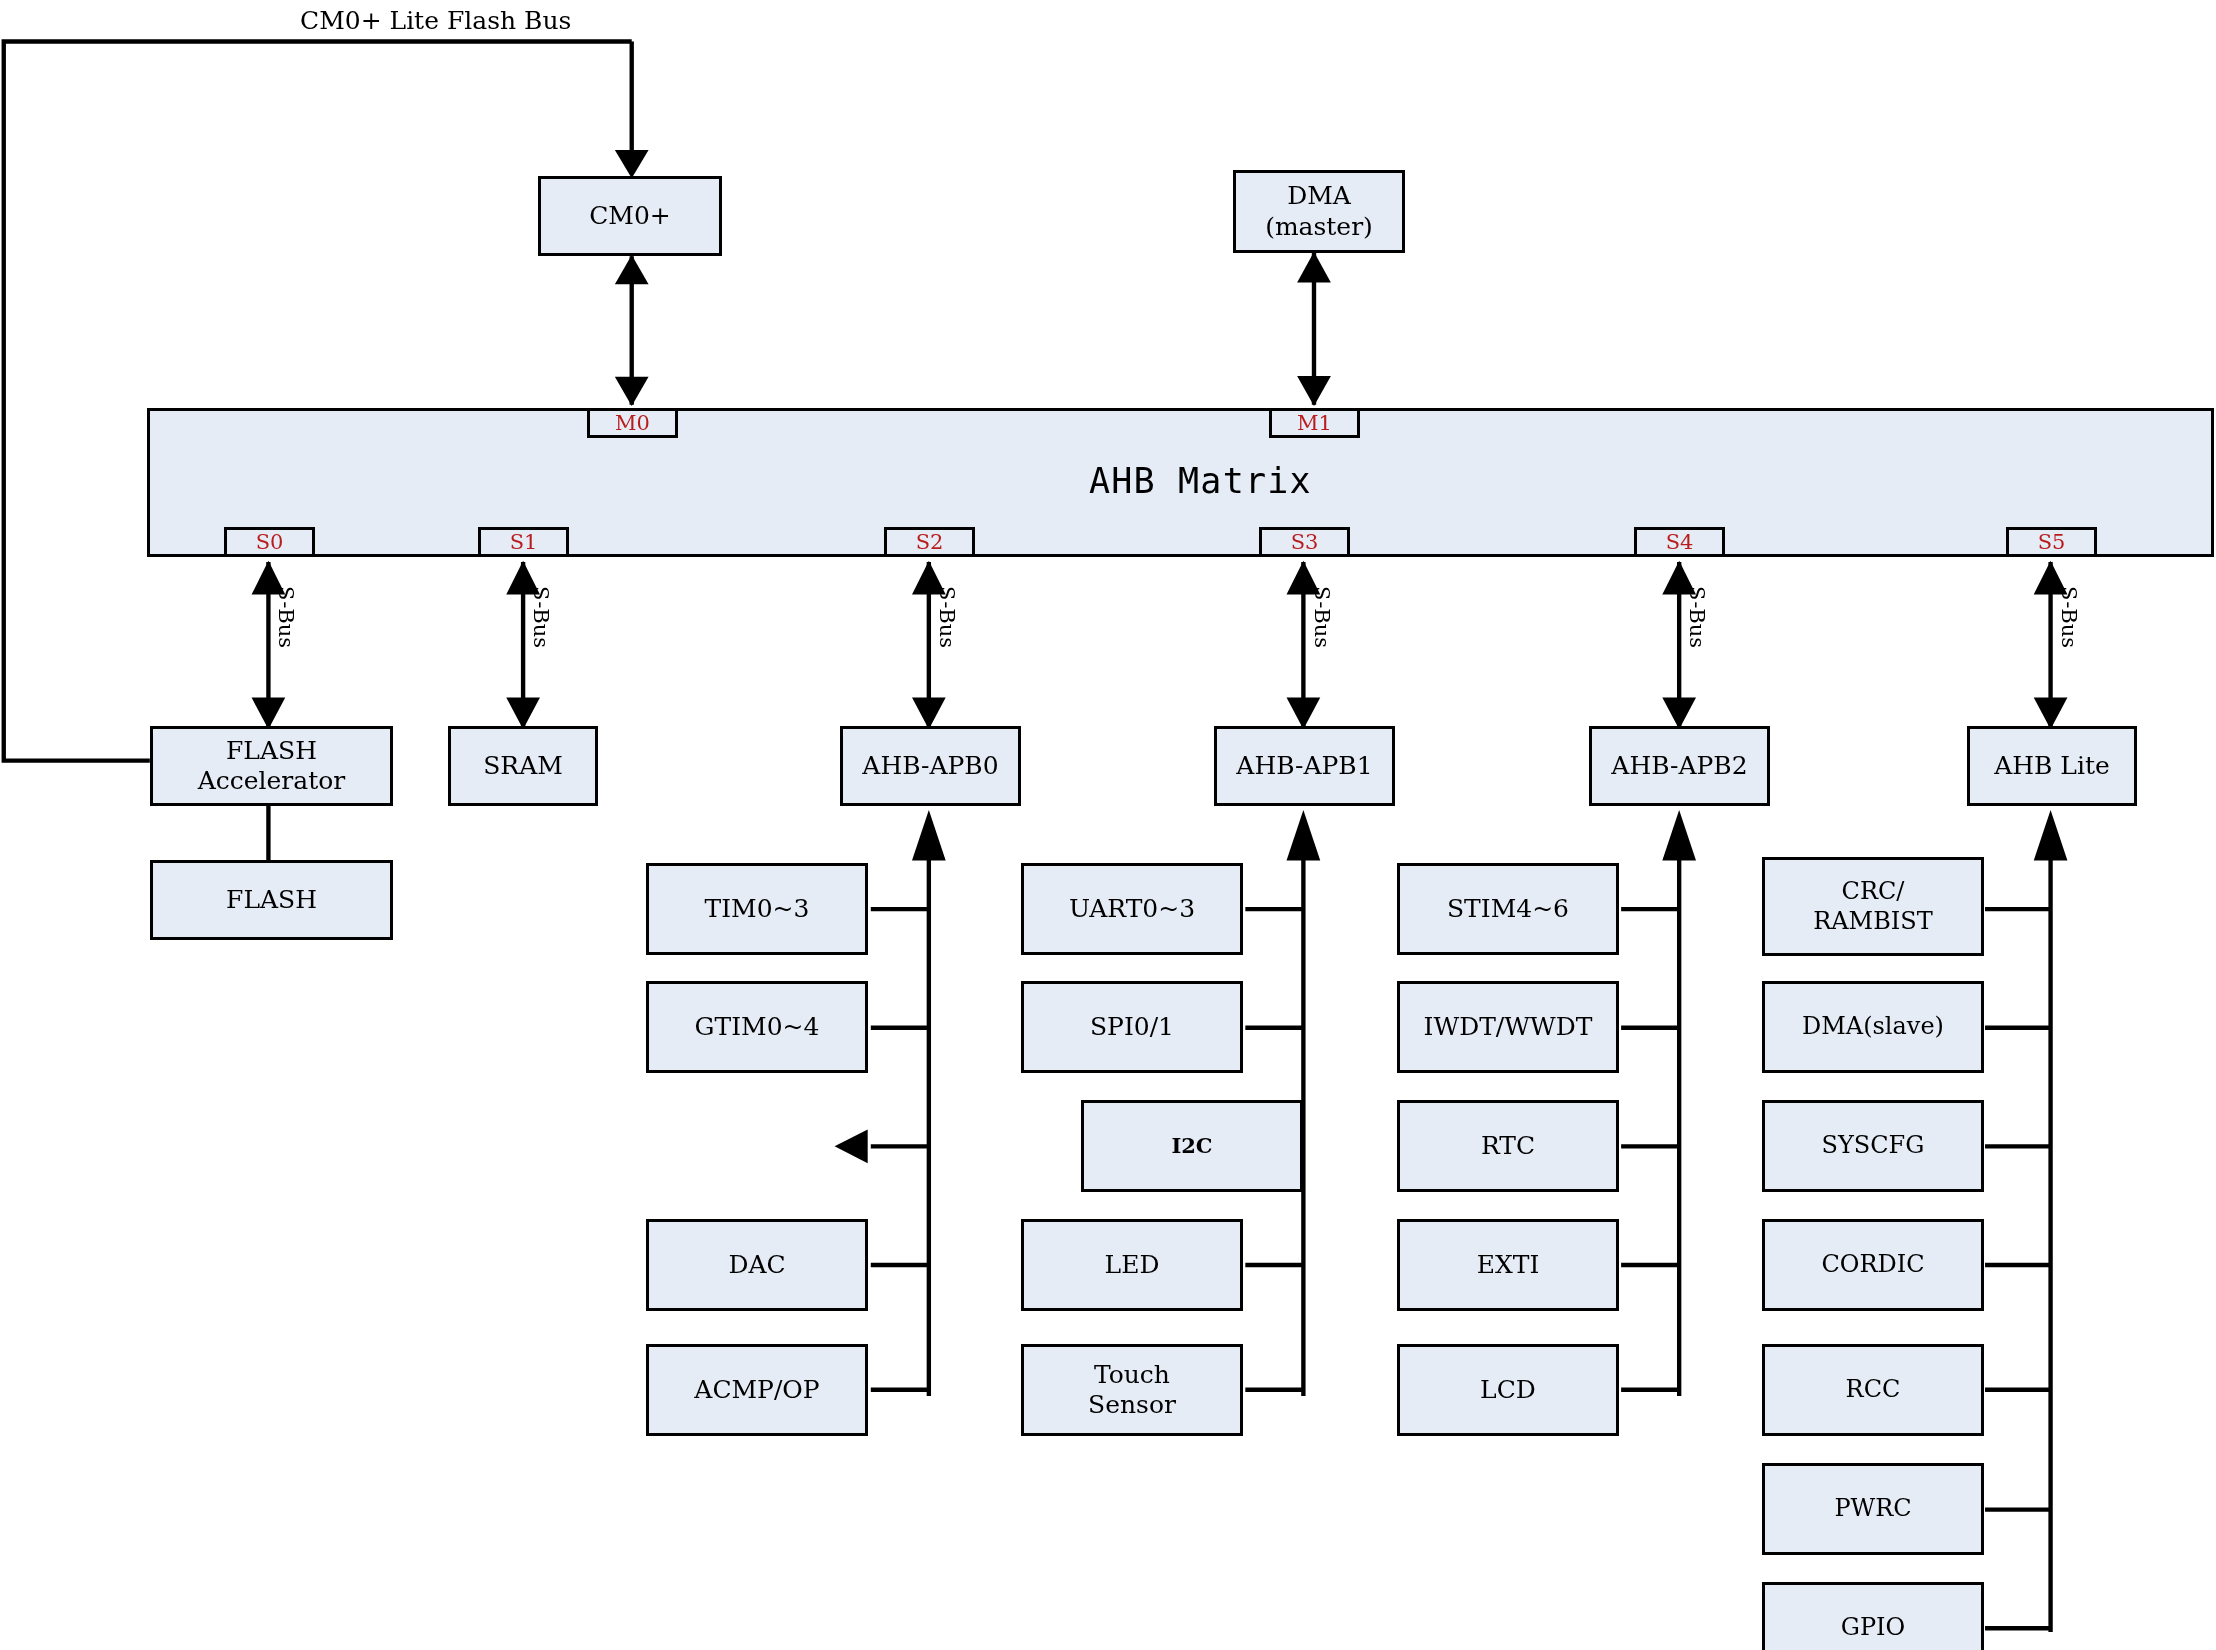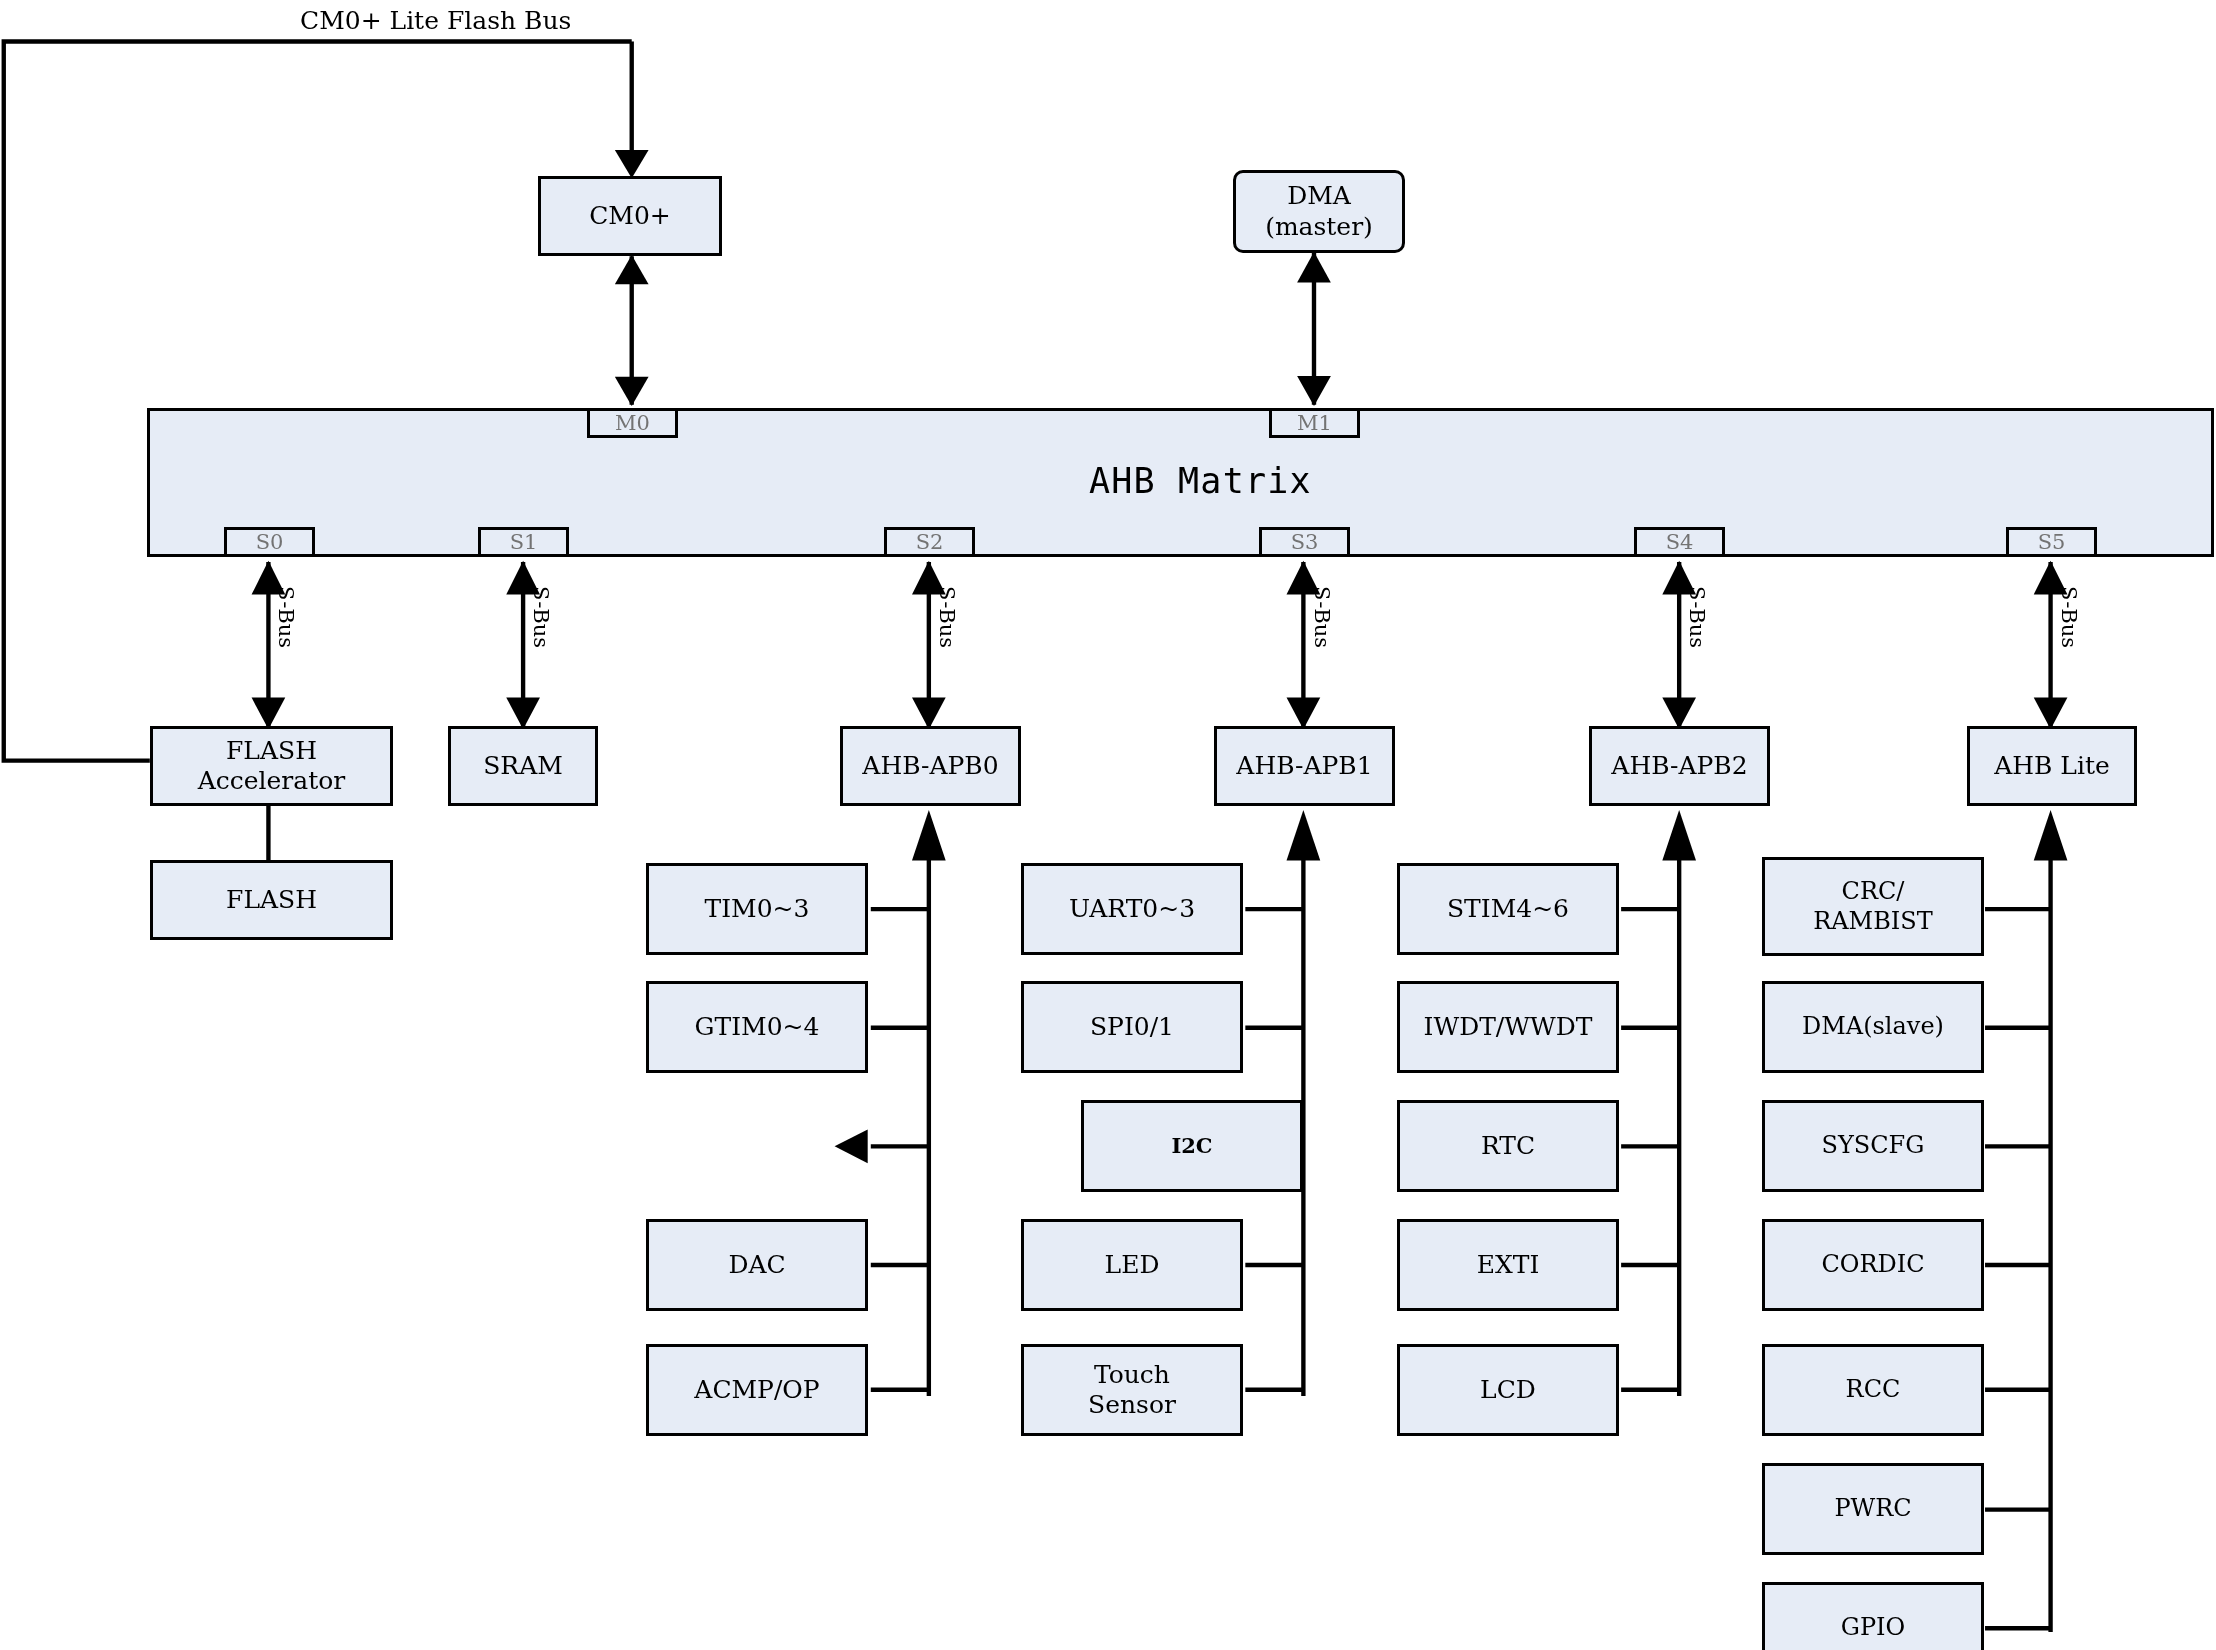--- a/index.html
+++ b/index.html
@@ -41,21 +41,21 @@
   .port {
     position: absolute;
     box-sizing: border-box;
     background: #e6ecf6;
     border: 3.1px solid #000000;
     display: flex;
     align-items: center;
     justify-content: center;
     font-size: 21px;
     font-family: "DejaVu Serif", "Liberation Serif", serif;
-    color: #737373;
+    color: #b91c1c;
     z-index: 5;
   }
   .matrix {
     position: absolute;
     box-sizing: border-box;
     background: #e6ecf6;
     border: 3.7px solid #000000;
     z-index: 2;
   }
   .matrix-title {
@@ -220,21 +220,21 @@
     <polygon points="3175,1999 3175,2053 3122,2026" fill="#000"></polygon>
     <polygon points="3175,2199 3175,2253 3122,2226" fill="#000"></polygon>
     <polygon points="3175,2391 3175,2445 3122,2418" fill="#000"></polygon>
     <polygon points="3175,2581 3175,2635 3122,2608" fill="#000"></polygon>
   </svg>
 
   <div class="caption" style="left:300px; top:6.2px;">CM0+ Lite Flash Bus</div>
 
   <div class="blk" style="left:538px; top:176px; width:184px; height:80px; font-size:25px;">CM0+</div>
 
-  <div class="blk" style="left:1233px; top:170px; width:172px; height:83px; font-size:25px;border-radius:10px;">DMA
+  <div class="blk" style="left:1233px; top:170px; width:172px; height:83px; font-size:25px;">DMA
 (master)</div>
 
   <div class="matrix" style="left:147px; top:408px; width:2067px; height:149px;"></div>
   <div class="matrix-title" style="left:1089px; top:461px;">AHB Matrix</div>
 
   <div class="port" style="left:587px; top:408px; width:91px; height:30px;">M0</div>
   <div class="port" style="left:1269px; top:408px; width:91px; height:30px;">M1</div>
 
   <div class="port" style="left:224px; top:527px; width:91px; height:30px;">S0</div>
   <div class="port" style="left:478px; top:527px; width:91px; height:30px;">S1</div>

